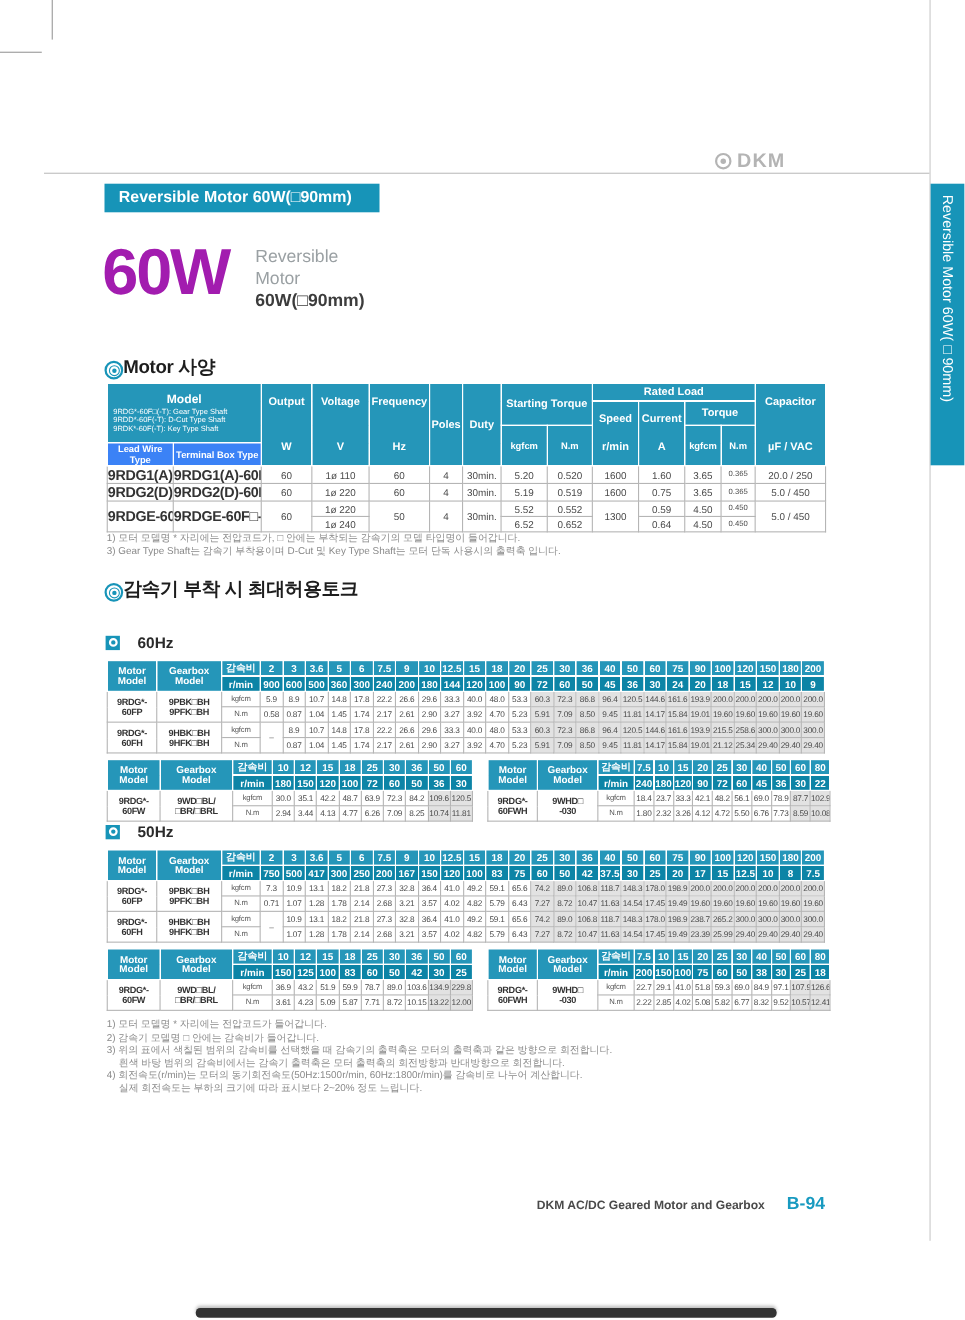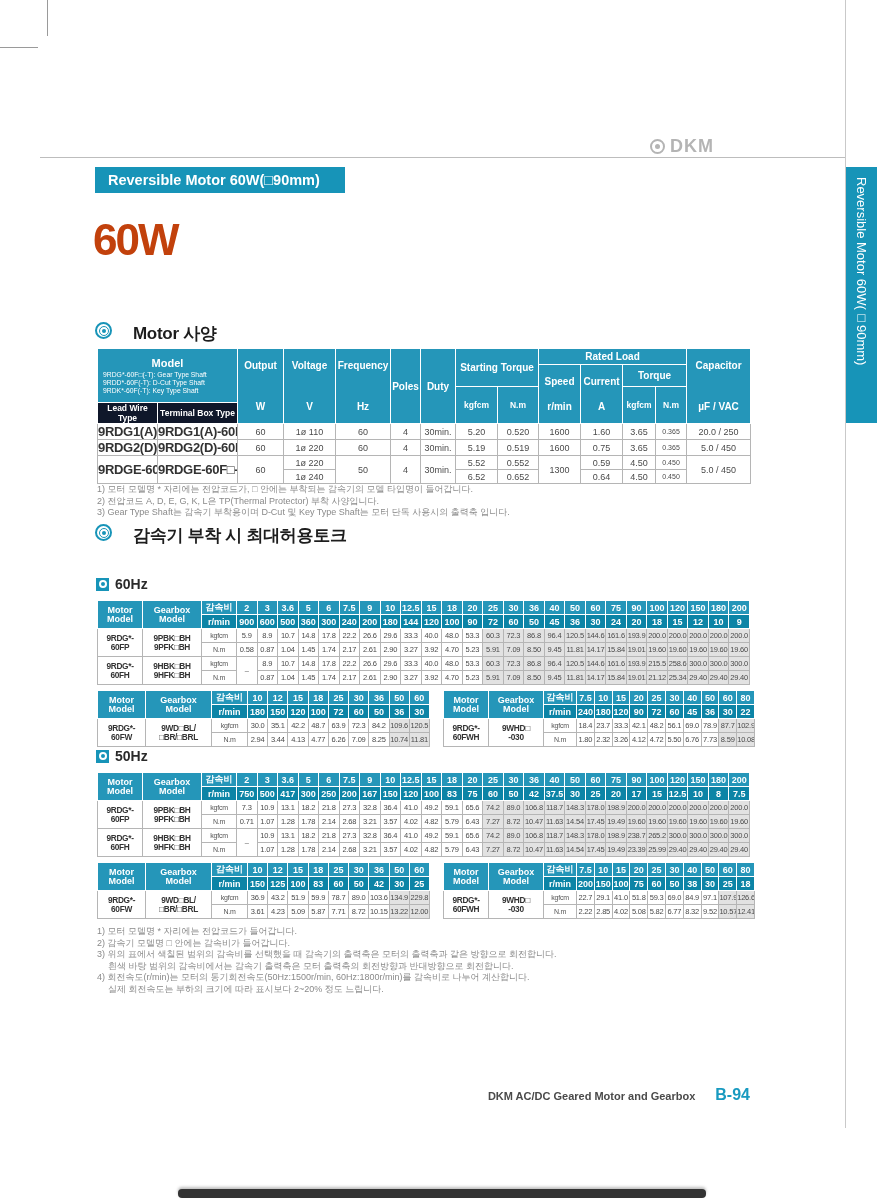--- a/index.html
+++ b/index.html
@@ -15,45 +15,45 @@
   .logo-icon{width:15px;height:15px;border:2px solid #b4b4b4;border-radius:50%;position:relative;box-sizing:border-box;}
   .logo-icon::after{content:"";position:absolute;left:3px;top:3px;width:5px;height:5px;background:#b4b4b4;border-radius:50%;}
   .logo-text{font-size:18px;font-weight:bold;letter-spacing:1px;}
   
   .banner{position:absolute;left:95px;top:167px;width:250px;height:26px;background:#1794b8;color:#fff;
           font-size:14.5px;font-weight:bold;line-height:26px;padding-left:13px;box-sizing:border-box;}
   .sidetab{position:absolute;left:846px;top:167px;width:31px;height:256px;background:#1794b8;color:#fff;
            writing-mode:vertical-rl;text-orientation:mixed;font-size:13px;padding-top:10px;box-sizing:border-box;
            display:flex;align-items:center;}
   
-  .hero-big{position:absolute;left:93px;top:218px;font-size:44px;font-weight:bold;color:#c2410c;line-height:1;letter-spacing:-2px;}
+  .hero-big{position:absolute;left:93px;top:218px;font-size:59px;font-weight:bold;color:#a21caf;line-height:1;letter-spacing:-2px;}
   .hero-sub{position:absolute;left:232px;top:224px;font-size:16px;line-height:20px;}
   .hero-sub .g{color:#9aa0a3;}
   .hero-sub .d{color:#3c3c3c;font-weight:bold;}
   
-  .sechead{position:absolute;display:flex;align-items:flex-start;gap:21px;}
+  .sechead{position:absolute;display:flex;align-items:flex-end;gap:0;}
   .ticon{width:17px;height:17px;border:2px solid #1794b8;border-radius:50%;position:relative;box-sizing:border-box;flex:0 0 auto;}
   .ticon::before{content:"";position:absolute;inset:1.5px;border:1px solid #1794b8;border-radius:50%;}
   .ticon::after{content:"";position:absolute;inset:4.5px;background:#1794b8;border-radius:50%;}
   .sechead h2{margin:0;font-size:17px;color:#1d1d1d;letter-spacing:-0.3px;}
-  .hzhead{position:absolute;display:flex;align-items:center;gap:6px;}
+  .hzhead{position:absolute;display:flex;align-items:center;gap:16px;}
   .hzicon{width:13px;height:13px;background:#1794b8;position:relative;flex:0 0 auto;}
   .hzicon::after{content:"";position:absolute;inset:2.5px;border:2px solid #fff;border-radius:50%;}
   .hzhead span{font-size:14px;font-weight:bold;color:#2a2a2a;}
   
   table{border-collapse:collapse;table-layout:fixed;}
   th,td{padding:0;text-align:center;vertical-align:middle;overflow:hidden;}
   th{background:#2596b9;color:#fff;border:1px solid #fff;font-weight:bold;}
   td{border:1px solid #b5b5b5;color:#4a4a4a;background:#fff;}
   td.shade{background:#e2e2e2;}
   
   .mtbl{width:653px;}
   .mtbl th{font-size:10px;}
   .mtbl tr.h1{height:16px;} .mtbl tr.h2{height:22px;} .mtbl tr.h3{height:16px;}
-  .mtbl tr.h4{height:16px;} .mtbl tr.h4 th{background:#0f172a;font-size:8.5px;}
+  .mtbl tr.h4{height:16px;} .mtbl tr.h4 th{background:#3b82f6;font-size:8.5px;}
   .mtbl .subu{font-size:8.5px;}
   .mtbl .modelcell .mtitle{font-size:11px;margin-bottom:2px;}
   .mtbl .modelcell .msub{font-size:6.8px;font-weight:normal;line-height:8px;text-align:left;padding-left:5px;white-space:nowrap;}
   .vsp{display:flex;flex-direction:column;justify-content:space-between;align-items:center;box-sizing:border-box;padding:5px 0;}
   .vsp.h62{height:62px;} .vsp.h46{height:46px;}
   .mtbl tr.dr{height:15px;} .mtbl tr.dr3{height:14px;}
   .mtbl td{font-size:9px;}
   .mtbl td.mname{font-size:13px;font-weight:bold;color:#333;letter-spacing:-0.3px;white-space:nowrap;}
   .mtbl td.tiny{font-size:7px;}
   
@@ -89,20 +89,25 @@
     <span class="logo-icon"></span>
     <span class="logo-text">DKM</span>
   </div>
 
   <div class="banner">Reversible Motor 60W(□90mm)</div>
   <div class="sidetab">
     <span>Reversible Motor 60W(□90mm)</span>
   </div>
 
   <div class="hero-big">60W</div>
+  <div class="hero-sub">
+    <div class="g">Reversible</div>
+    <div class="g">Motor</div>
+    <div class="d">60W(□90mm)</div>
+  </div>
 
   <div class="sechead" style="left:95px;top:322px;">
     <span class="ticon"></span>
     <h2>Motor 사양</h2>
   </div>
   <div class="abs" style="left:97px;top:348px;" id="motor-table-mount">
       <table class="mtbl" style="width: 653px;">
         <colgroup>
           <col style="width: 60px;">
           <col style="width: 80px;">
@@ -235,21 +240,20 @@
             <td>0.652</td>
             <td>0.64</td>
             <td>4.50</td>
             <td class="tiny">0.450</td>
           </tr>
         </tbody>
       </table>
     </div>
   <div class="notes" style="left:97px;top:484px;" id="notes1">
       <div>1) 모터 모델명 * 자리에는 전압코드가, □ 안에는 부착되는 감속기의 모델 타입명이 들어갑니다.</div>
-      <div>2) 전압코드 A, D, E, G, K, L은 TP(Thermal Protector) 부착 사양입니다.</div>
       <div>3) Gear Type Shaft는 감속기 부착용이며 D-Cut 및 Key Type Shaft는 모터 단독 사용시의 출력축 입니다.</div>
     </div>
 
   <div class="sechead" style="left:95px;top:524px;">
     <span class="ticon"></span>
     <h2>감속기 부착 시 최대허용토크</h2>
   </div>
 
   <div class="hzhead" style="left:96px;top:576px;">
     <span class="hzicon"></span>

